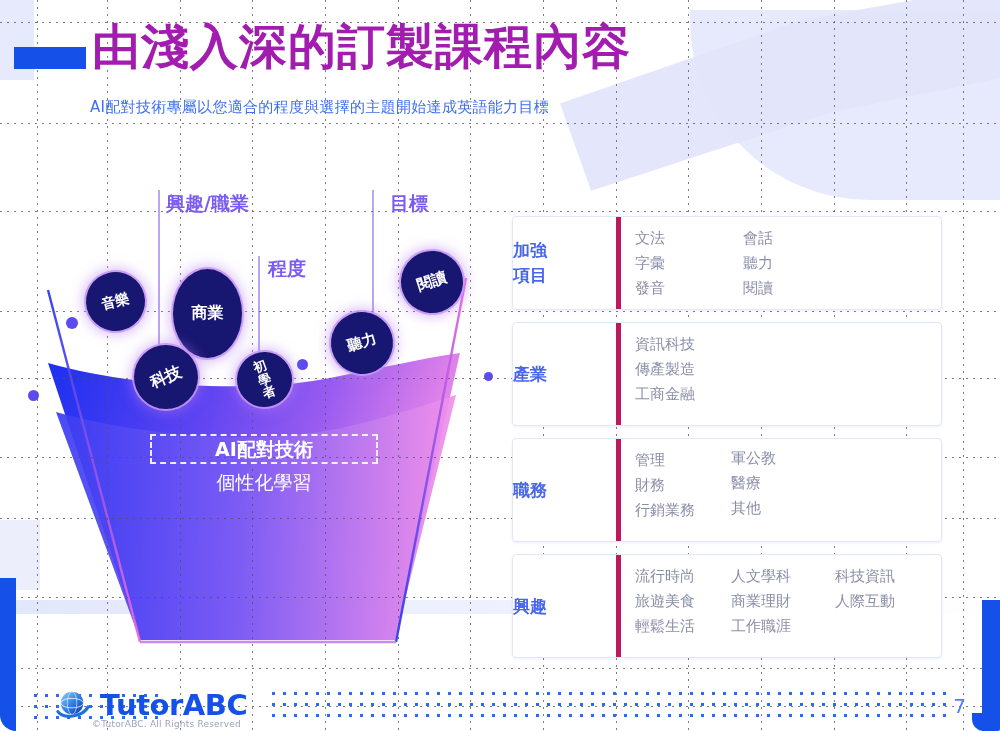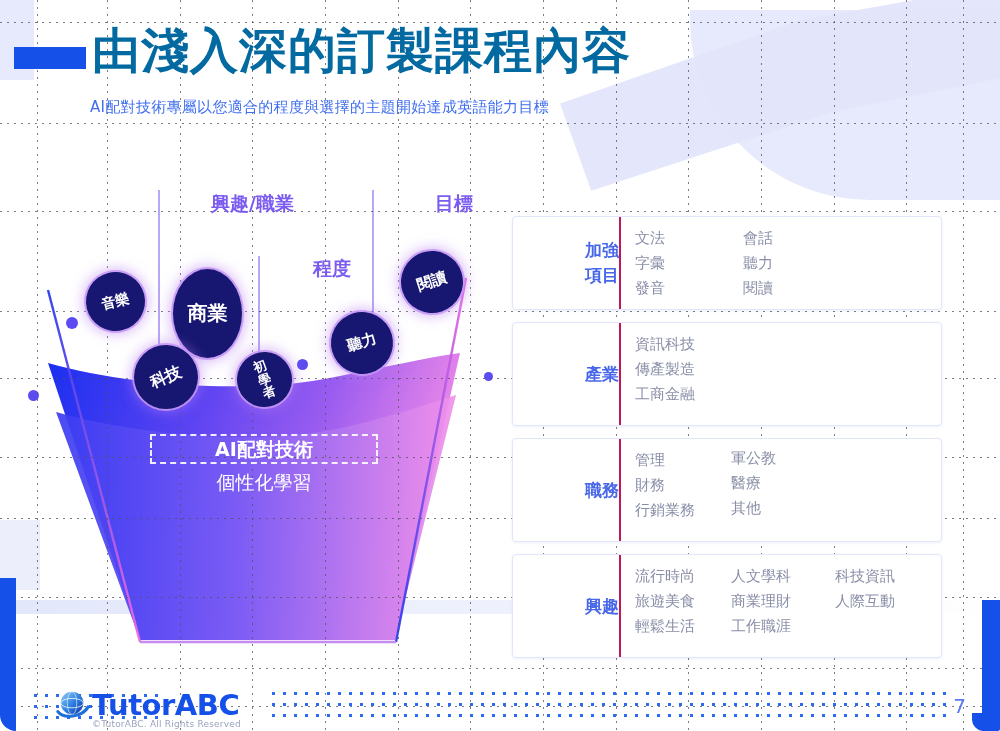--- a/index.html
+++ b/index.html
@@ -77,40 +77,40 @@
 
   
   .title-bar {
     position:absolute; z-index:7;
     left: 14px; top: 47px; width: 72px; height: 22px;
     background:#1550e8;
   }
   .title {
     position:absolute; z-index:7;
     left: 92px; top: 24px;
-    font-size: 48px; font-weight: 700; color:#0369a1;
+    font-size: 48px; font-weight: 700; color:#a21caf;
     letter-spacing: 1px; line-height: 1.12;
     white-space: nowrap;
+    font-family: Liberation Mono, monospace;
   }
   .subtitle {
     position:absolute; z-index:7;
     left: 90px; top: 98px;
     font-size: 15px; color:#3f6ef0; letter-spacing:.3px;
     white-space: nowrap;
   }
 
   
   .funnel-wrap { position:absolute; z-index:3; left:0; top:150px; width:520px; height:520px; }
   .funnel-svg { position:absolute; left:0; top:0; }
 
   .axis-label {
     position:absolute; z-index:6;
     font-size: 19px; font-weight: 700; color:#7c5cf0;
     white-space:nowrap;
-    margin-left:45px;
   }
   .axis-line {
     position:absolute; z-index:2;
     width: 2px; background:#b9a6f5;
   }
 
   .bubble {
     position:absolute; z-index:6;
     border-radius:50%;
     background:#171670;
@@ -156,40 +156,40 @@
     background:#ffffff;
     border: 1px solid #e2e6fb;
     border-radius: 4px;
     box-shadow: 0 1px 3px rgba(90,110,200,.10);
     display:flex;
     margin-bottom: 12px;
     min-height: 84px;
   }
   .panel-label {
     width: 108px; flex: 0 0 108px;
-    display:flex; align-items:center; justify-content:flex-end;
+    display:flex; align-items:center; justify-content:flex-start;
     color:#4766e8; font-size:17px; font-weight:600;
-    border-right: 2px solid #be185d;
+    border-right: 5px solid #be185d;
     text-align:center; line-height:1.45;
   }
   .panel-cols {
     flex:1; display:flex; align-items:flex-start;
     padding: 12px 8px 12px 14px;
   }
   .panel-col {
     display:flex; flex-direction:column;
     gap: 6px;
     color:#8a8fa8; font-size:15px; line-height:1.25;
     min-width: 108px;
     white-space:nowrap;
   }
 
   
   .footer-logo { position:absolute; z-index:7; left:54px; top:688px;
-      display:flex; align-items:center; }
+      display:flex; align-items:center; gap:8px; }
   .globe { width:38px; height:34px; }
   .brand { font-size:29px; font-weight:700; color:#1550e8; letter-spacing:-.5px; }
   .copyright {
     position:absolute; z-index:7; left:92px; top:719px;
     font-size: 9px; color:#9aa3bf; letter-spacing:.2px; white-space:nowrap;
   }
   .page-num {
     position:absolute; z-index:7; right:34px; top:694px;
     font-size:20px; color:#5b7bf0; font-weight:500;
   }
@@ -277,21 +277,21 @@
   <div class="axis-line" style="left:258px; top:256px; height:130px;"></div>
   <div class="axis-line" style="left:372px; top:190px; height:196px;"></div>
 
   <div class="axis-label" style="left:166px; top:191px;">興趣/職業</div>
   <div class="axis-label" style="left:268px; top:256px;">程度</div>
   <div class="axis-label" style="left:390px; top:191px;">目標</div>
 
   <div class="bubble" style="left:86px; top:272px; width:59px; height:59px; font-size:14px; transform:rotate(-14deg);">
     <span>音樂</span>
   </div>
-  <div class="bubble" style="left:173px; top:269px; width:69px; height:89px; font-size:20px;">
+  <div class="bubble" style="left:173px; top:269px; width:69px; height:89px; font-size:16px;">
     <span>商業</span>
   </div>
   <div class="bubble" style="left:134px; top:345px; width:64px; height:64px; font-size:16px; transform:rotate(-22deg);">
     <span>科技</span>
   </div>
   <div class="bubble" style="left:237px; top:352px; width:55px; height:55px; font-size:13px; transform:rotate(-20deg);">
     <span style="display:block; width:22px;">初學者</span>
   </div>
   <div class="bubble" style="left:331px; top:312px; width:62px; height:62px; font-size:15px; transform:rotate(-16deg);">
     <span>聽力</span>

